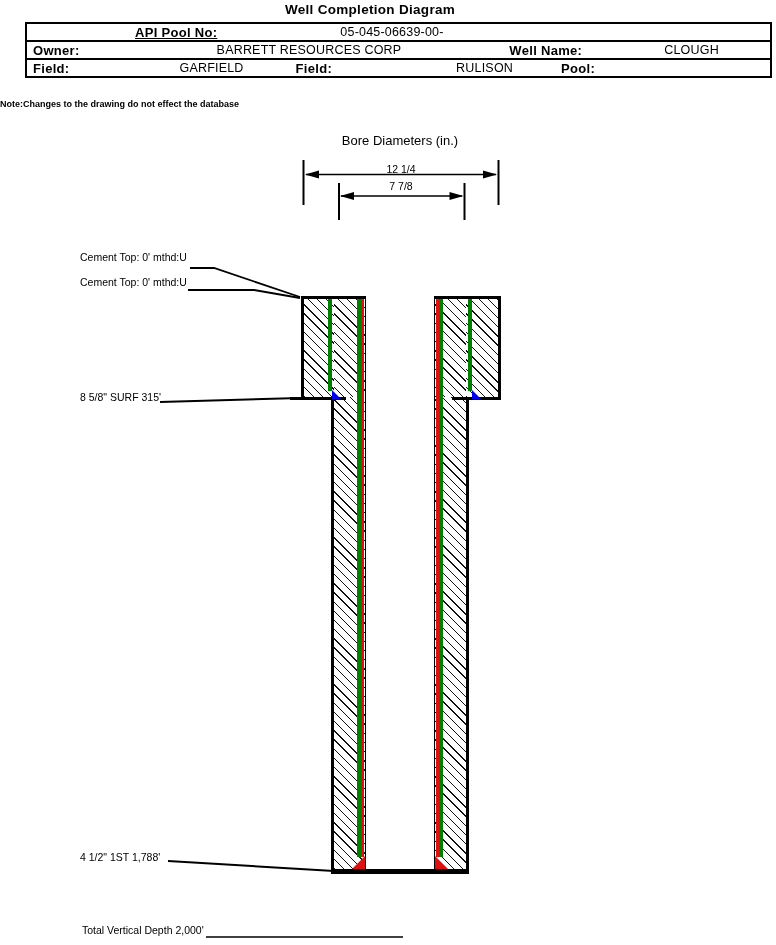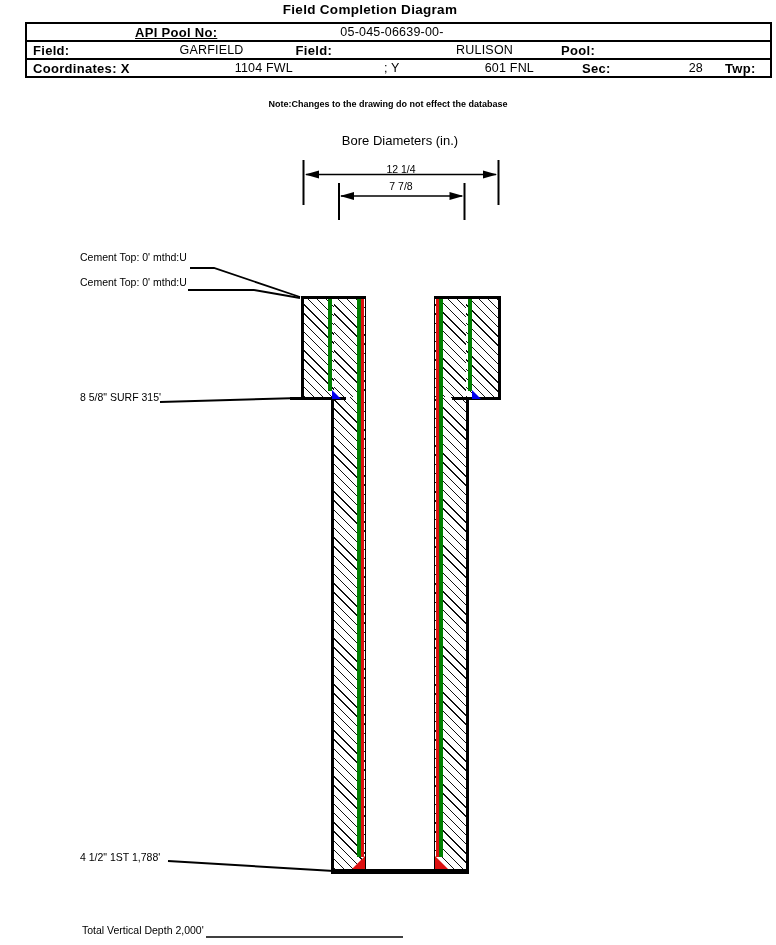--- a/index.html
+++ b/index.html
@@ -16,21 +16,21 @@
   .hdr-table{
     position:absolute;left:25px;top:22px;width:747px;
     border:2px solid #000;box-sizing:border-box;background:#fff;
   }
   .hrow{display:flex;align-items:center;height:16px;border-top:2px solid #000;white-space:nowrap;}
   .hrow:first-child{border-top:none;}
   .lbl{font-weight:bold;font-size:13px;letter-spacing:0.3px;}
   .val{font-size:12.5px;letter-spacing:0.2px;padding-left:48px;}
   .u{text-decoration:underline;}
   .note{
-    position:absolute;left:0;top:99px;width:776px;text-align:center;
+    position:absolute;left:0;top:99px;width:776px;
     font-size:9px;font-weight:bold;
   }
   
   .bore-title{
     position:absolute;left:200px;top:133px;width:400px;text-align:center;font-size:13px;
   }
   .dim-label{position:absolute;width:120px;text-align:center;font-size:10.5px;}
   
   .ann{position:absolute;font-size:10.5px;white-space:nowrap;}
   
@@ -42,46 +42,40 @@
   .bT3{border-top:3px solid #000;}  .bB3{border-bottom:3px solid #000;}
   .bL1{border-left:1px solid #000;} .bR1{border-right:1px solid #000;}
   .cline{position:absolute;}
   .overlay{position:absolute;left:0;top:0;pointer-events:none;}
 </style>
 </head>
 <body>
 
 <div class="page">
 
-  <div class="title">Field Completion Diagram</div>
+  <div class="title">Well Completion Diagram</div>
 
   <div class="hdr-table">
     <div class="hrow">
       <span class="lbl u" style="margin-left:108px">API Pool No:</span>
       <span class="val" style="margin-left:75px">05-045-06639-00-</span>
+    </div>
+    <div class="hrow">
+      <span class="lbl" style="margin-left:6px">Owner:</span>
+      <span class="val" style="margin-left:89px">BARRETT RESOURCES CORP</span>
+      <span class="lbl" style="margin-left:108px">Well Name:</span>
+      <span class="val" style="margin-left:34px">CLOUGH</span>
     </div>
     <div class="hrow">
       <span class="lbl" style="margin-left:6px">Field:</span>
       <span class="val" style="margin-left:62px">GARFIELD</span>
       <span class="lbl" style="margin-left:52px">Field:</span>
       <span class="val" style="margin-left:76px">RULISON</span>
       <span class="lbl" style="margin-left:48px">Pool:</span>
       <span class="val" style="margin-left:8px"></span>
-    </div>
-    <div class="hrow">
-      <span class="lbl" style="margin-left:6px">Coordinates: X</span>
-      <span class="val" style="margin-left:57px">1104 FWL</span>
-      <span class="val" style="margin-left:43px">; Y</span>
-      <span class="val" style="margin-left:37px">601 FNL</span>
-      <span class="lbl" style="margin-left:48px">Sec:</span>
-      <span class="val" style="margin-left:30px">28</span>
-      <span class="lbl" style="margin-left:22px">Twp:</span>
-      <span class="val" style="margin-left:35px">6S</span>
-      <span class="lbl" style="margin-left:33px">Rng:</span>
-      <span class="val" style="margin-left:7px">94W</span>
     </div>
   </div>
 
   <div class="note">Note:Changes to the drawing do not effect the database</div>
 
   <div class="bore-title">Bore Diameters (in.)</div>
   <div class="dim-label" style="left:341px;top:163px">12 1/4</div>
   <div class="dim-label" style="left:341px;top:180px">7 7/8</div>
 
   <div class="ann" style="left:80px;top:251px">Cement Top: 0' mthd:U</div>

